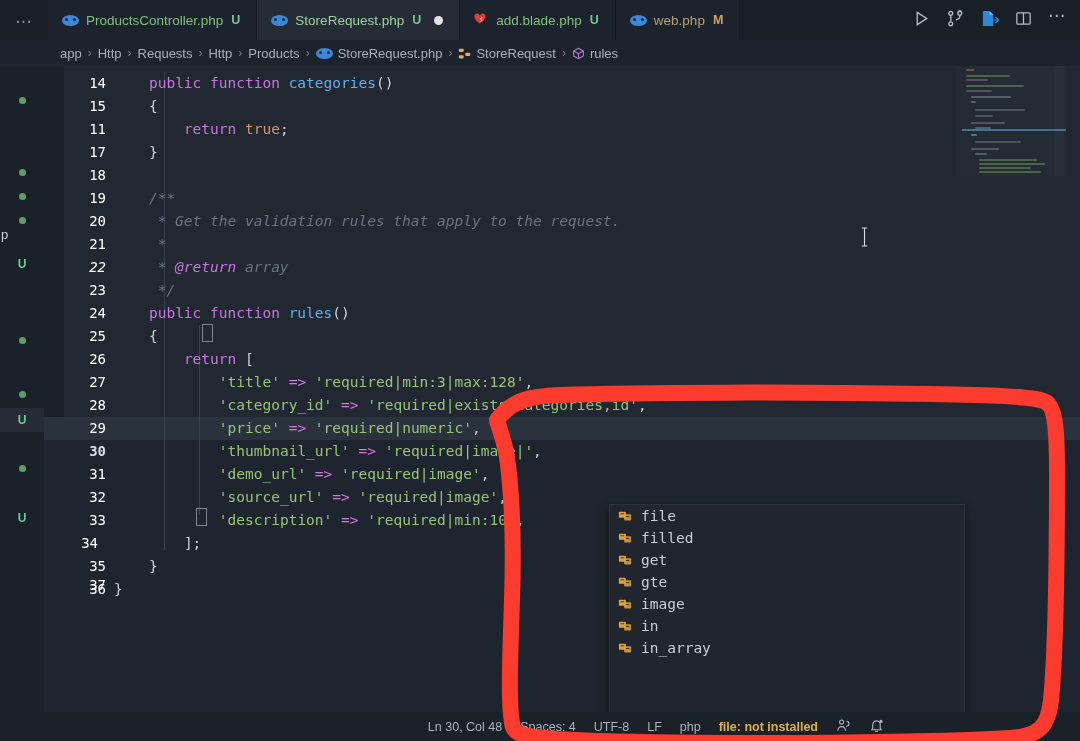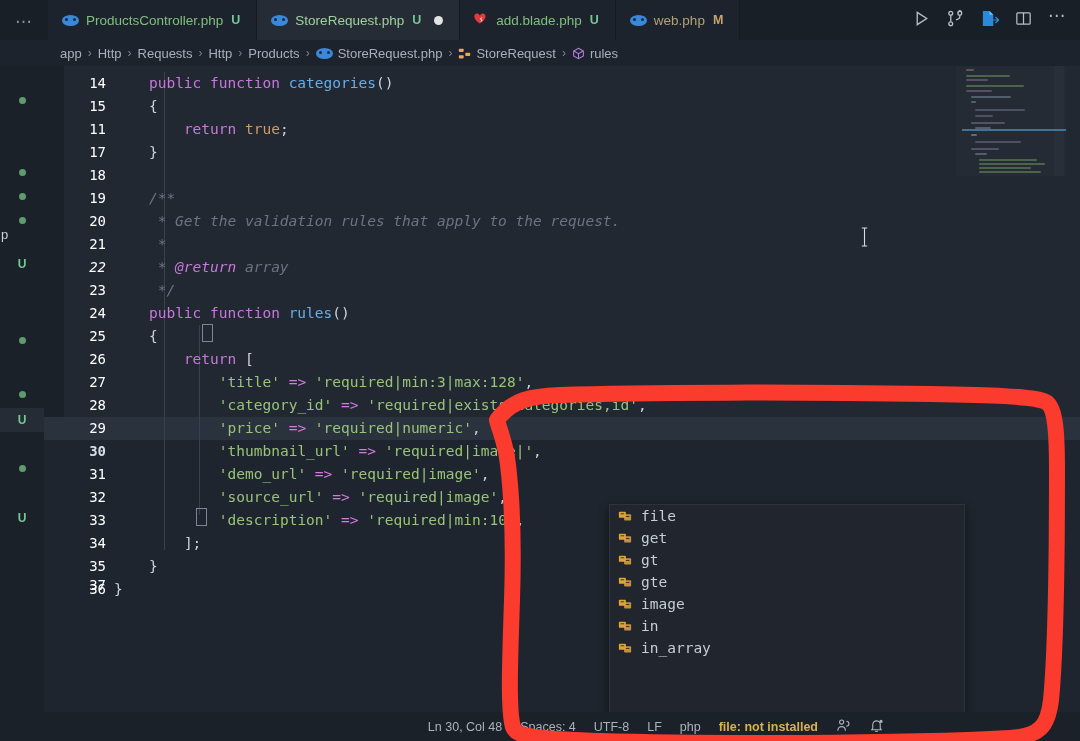--- a/index.html
+++ b/index.html
@@ -373,21 +373,21 @@
         <div class="lno" style="top: 236px; left: 18px;">24</div>
         <div class="lno" style="top: 259px; left: 18px;">25</div>
         <div class="lno" style="top: 282px; left: 18px;">26</div>
         <div class="lno" style="top: 305px; left: 18px;">27</div>
         <div class="lno" style="top: 328px; left: 18px;">28</div>
         <div class="lno" style="top: 351px; left: 18px;">29</div>
         <div class="lno cur" style="top: 374px; left: 18px;">30</div>
         <div class="lno" style="top: 397px; left: 18px;">31</div>
         <div class="lno" style="top: 420px; left: 18px;">32</div>
         <div class="lno" style="top: 443px; left: 18px;">33</div>
-        <div class="lno" style="top: 466px; left: 18px;">34</div>
+        <div class="lno" style="top: 466px; left: 10px;">34</div>
         <div class="lno" style="top: 489px; left: 18px;">35</div>
         <div class="lno" style="top: 512px; left: 18px;">36</div>
         <div class="lno" style="top: 508px; left: 18px;">37</div>
       </div>
 
     <div class="ig" style="left:120px;top:6px;height:478px;"></div>
     <div class="ig" style="left:155px;top:259px;height:190px;"></div>
 
     <div id="codelines">
         <div class="codeline" style="top: 6px; left: 70px;"><span class="t-pun"> </span><span class="t-pun"> </span><span class="t-pun"> </span><span class="t-pun"> </span><span class="t-kw">public</span><span class="t-pun"> </span><span class="t-kw">function</span><span class="t-pun"> </span><span class="t-fn">categories</span><span class="t-pun">(</span><span class="t-pun">)</span></div>
@@ -459,30 +459,30 @@
               </svg></span>
             <span>file</span>
           </div>
           <div class="sg-item">
             <span class="ico-snip"><svg viewBox="0 0 16 16" width="14" height="14" fill="currentColor">
                 <rect x="1" y="3" width="8" height="7" rx="1"></rect>
                 <rect x="7" y="6" width="8" height="7" rx="1" opacity=".85"></rect>
                 <rect x="3" y="5" width="4" height="1" fill="#2b2b2b"></rect>
                 <rect x="9" y="8" width="4" height="1" fill="#2b2b2b"></rect>
               </svg></span>
+            <span>filled</span>
+          </div>
+          <div class="sg-item">
+            <span class="ico-snip"><svg viewBox="0 0 16 16" width="14" height="14" fill="currentColor">
+                <rect x="1" y="3" width="8" height="7" rx="1"></rect>
+                <rect x="7" y="6" width="8" height="7" rx="1" opacity=".85"></rect>
+                <rect x="3" y="5" width="4" height="1" fill="#2b2b2b"></rect>
+                <rect x="9" y="8" width="4" height="1" fill="#2b2b2b"></rect>
+              </svg></span>
             <span>get</span>
-          </div>
-          <div class="sg-item">
-            <span class="ico-snip"><svg viewBox="0 0 16 16" width="14" height="14" fill="currentColor">
-                <rect x="1" y="3" width="8" height="7" rx="1"></rect>
-                <rect x="7" y="6" width="8" height="7" rx="1" opacity=".85"></rect>
-                <rect x="3" y="5" width="4" height="1" fill="#2b2b2b"></rect>
-                <rect x="9" y="8" width="4" height="1" fill="#2b2b2b"></rect>
-              </svg></span>
-            <span>gt</span>
           </div>
           <div class="sg-item">
             <span class="ico-snip"><svg viewBox="0 0 16 16" width="14" height="14" fill="currentColor">
                 <rect x="1" y="3" width="8" height="7" rx="1"></rect>
                 <rect x="7" y="6" width="8" height="7" rx="1" opacity=".85"></rect>
                 <rect x="3" y="5" width="4" height="1" fill="#2b2b2b"></rect>
                 <rect x="9" y="8" width="4" height="1" fill="#2b2b2b"></rect>
               </svg></span>
             <span>gte</span>
           </div>

